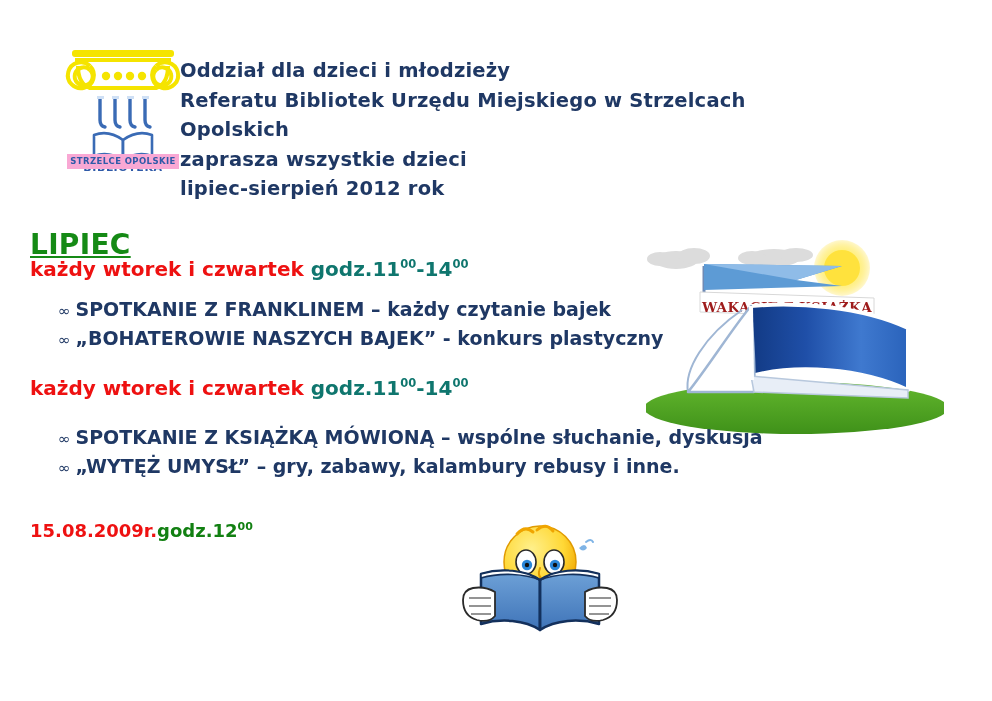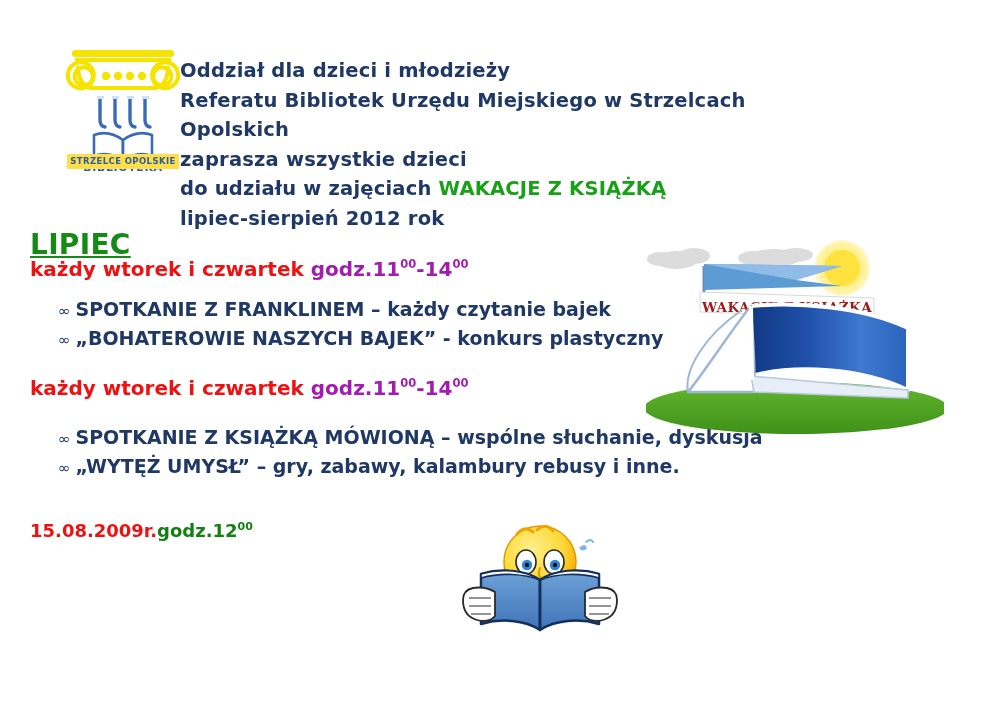--- a/index.html
+++ b/index.html
@@ -26,21 +26,21 @@
 
   .month{
     color:#158a15;font-weight:bold;font-size:28px;
     text-decoration:underline;letter-spacing:.3px;
     display:inline-block;
   }
   .month-row{margin:0;padding:0;height:29px;}
 
   .sched{font-size:20px;font-weight:bold;margin:0;padding:0;height:30px;white-space:nowrap;}
   .sched .red{color:#ee1111;}
-  .sched .grn{color:#a21caf;text-align:center;}
+  .sched .grn{color:#0f766e;text-align:center;}
   .sched sup{font-size:11.5px;vertical-align:super;line-height:0;}
 
   .item{
     color:#1f3864;font-weight:bold;font-size:19px;
     margin:0;padding:0 0 0 28px;height:29px;white-space:nowrap;
   }
   .item .inf{font-size:15px;font-weight:normal;padding-right:5px;letter-spacing:0;}
 
   .gap-sm{height:11px;}
   .gap-md{height:20px;}
@@ -102,30 +102,29 @@
 
       <g>
         <path d="M59 96 C48 88 38 88 30 91 L30 112 C38 109 48 109 59 116 Z" fill="#ffffff" stroke="#3a6bb5" stroke-width="2.6" stroke-linejoin="round"></path>
         <path d="M59 96 C70 88 80 88 88 91 L88 112 C80 109 70 109 59 116 Z" fill="#ffffff" stroke="#3a6bb5" stroke-width="2.6" stroke-linejoin="round"></path>
         <line x1="59" y1="96" x2="59" y2="116" stroke="#3a6bb5" stroke-width="2.2"></line>
       </g>
 
       <text x="59" y="127" text-anchor="middle" font-family="DejaVu Sans, sans-serif" font-size="11" font-weight="bold" fill="#2f5aa8" letter-spacing="0.6">BIBLIOTEKA</text>
     </svg>
 
-    <div style="position:absolute;left:3px;top:110px;width:112px;height:15px;background:#fde047;">
+    <div style="position:absolute;left:3px;top:110px;width:112px;height:15px;background:#f9a8d4;">
       <div style="color:#2f5aa8;font-size:8.5px;font-weight:bold;text-align:center;line-height:15px;letter-spacing:.4px;font-family:'DejaVu Sans',sans-serif;">STRZELCE OPOLSKIE</div>
     </div>
   </div>
 
   <div class="header">
     <div>Oddział dla dzieci i młodzieży</div>
     <div>Referatu Bibliotek Urzędu Miejskiego w Strzelcach Opolskich</div>
     <div>zaprasza wszystkie dzieci</div>
-    <div><span>do udziału w zajęciach </span><span class="hl-green">WAKACJE Z KSIĄŻKĄ</span></div>
     <div>lipiec-sierpień 2012 rok</div>
   </div>
 
   <div class="body-col">
 
     <div class="month-row">
       <span class="month">LIPIEC</span>
     </div>
     <div class="sched"><span class="red">każdy wtorek i czwartek </span><span class="grn"><span>godz.11</span><sup>00</sup><span>-14</span><sup>00</sup></span></div>
     <div class="gap-sm"></div>

